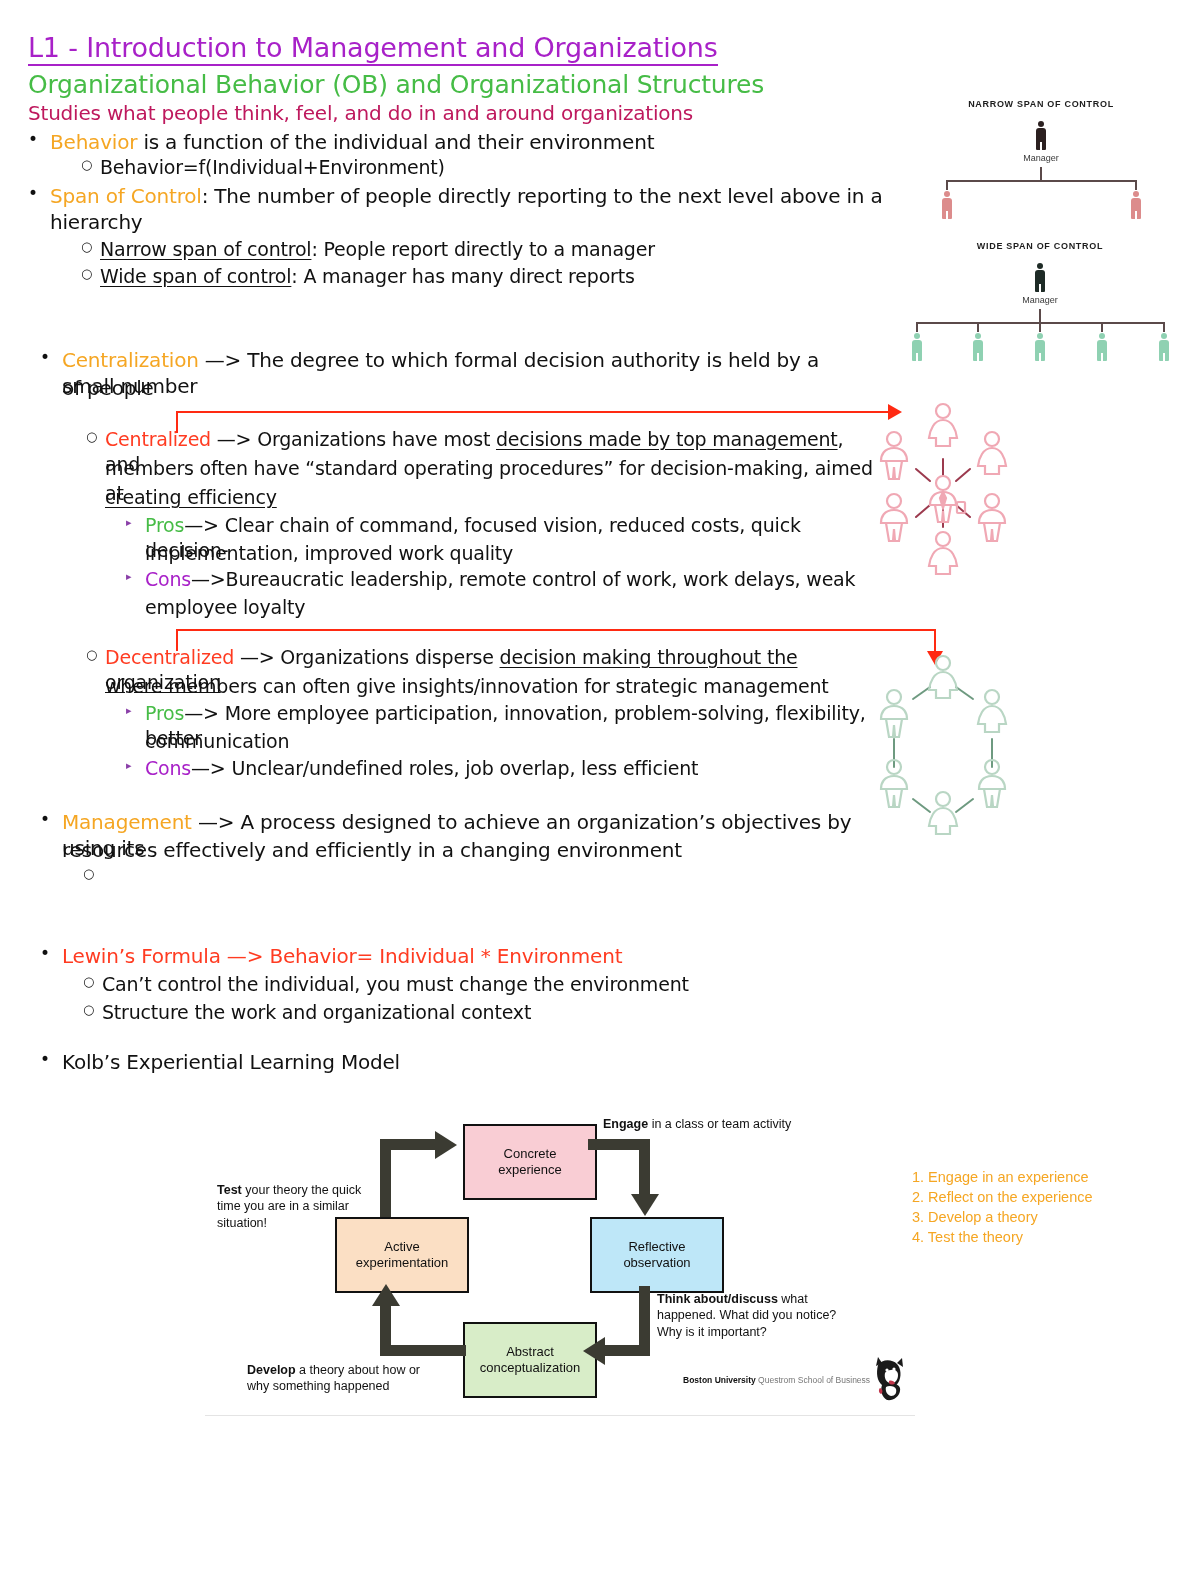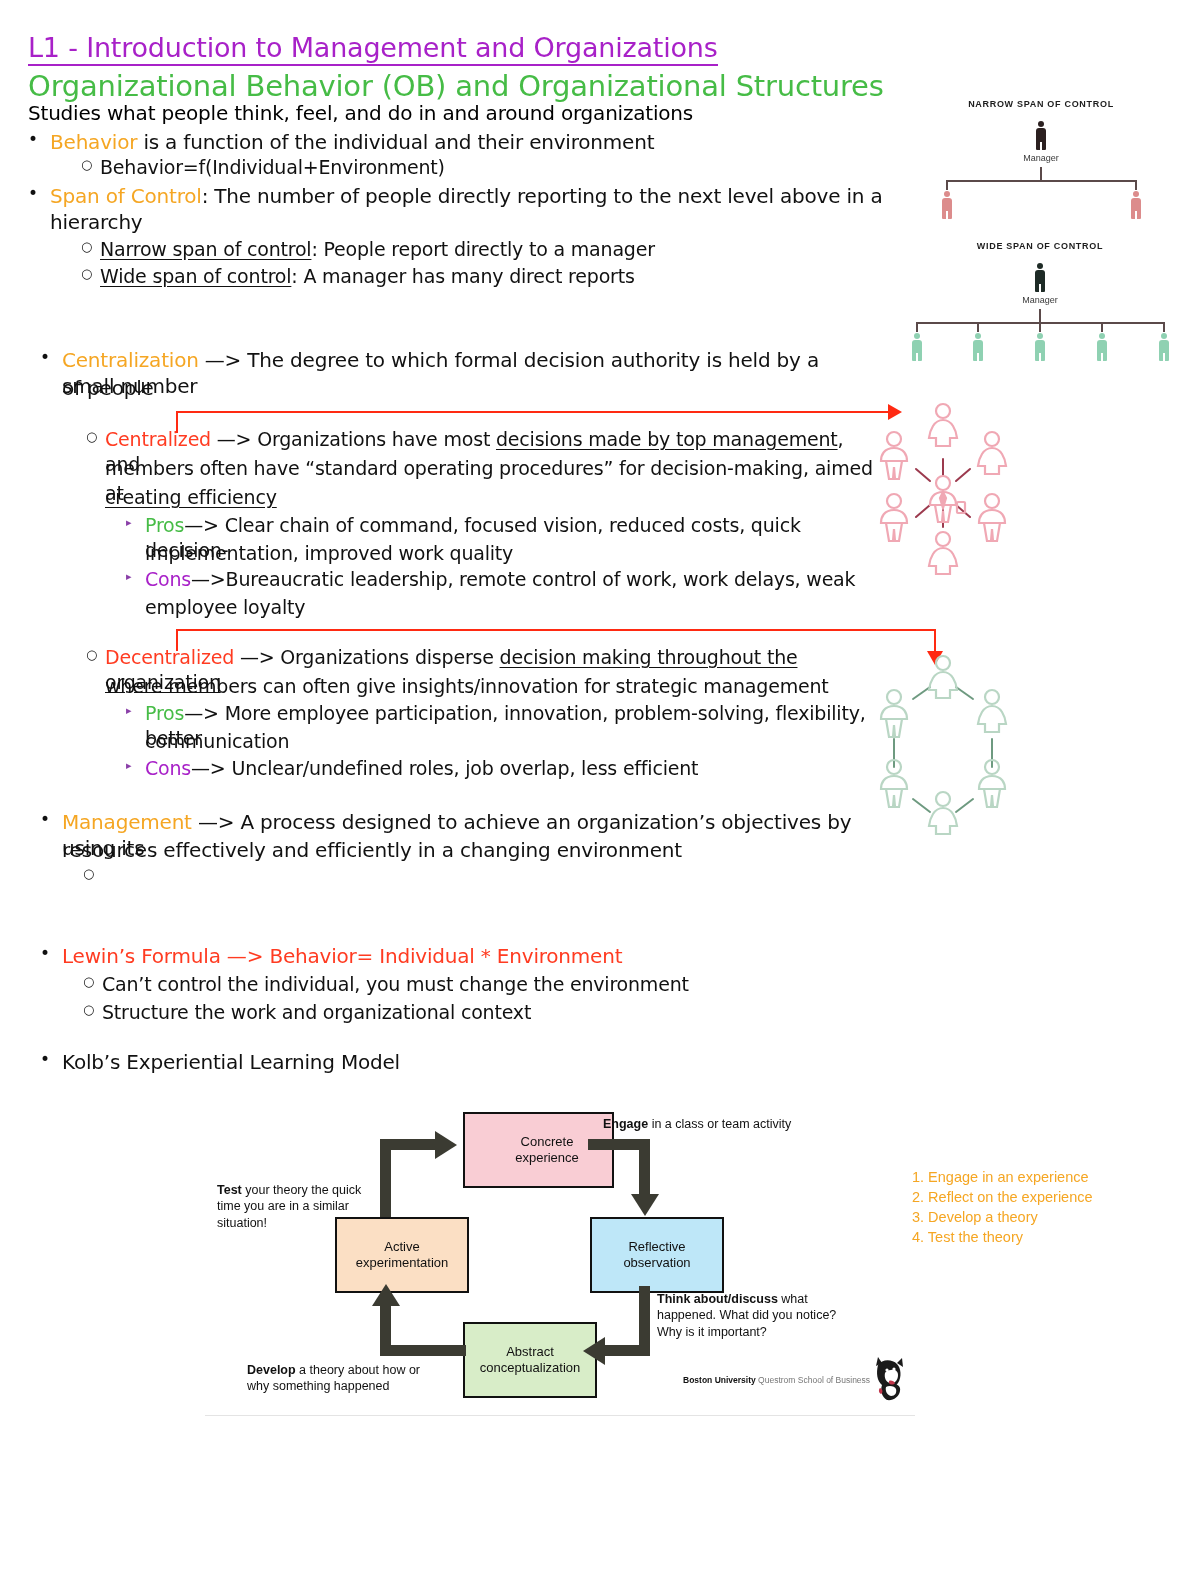--- a/index.html
+++ b/index.html
@@ -18,25 +18,25 @@
   }
   .title{
     position:absolute;left:28px;top:24px;
     font-size:27px;color:#A821C8;
     border-bottom:2px solid #A821C8;
     padding-bottom:1px;line-height:1.1;
     white-space:nowrap;
   }
   .subtitle{
     position:absolute;left:28px;top:62px;
-    font-size:29px;color:#46BC46;line-height:1.1;white-space:nowrap;
+    font-size:25px;color:#46BC46;line-height:1.1;white-space:nowrap;
   }
   .lead{
     position:absolute;left:28px;top:93px;
-    font-size:20px;color:#000000;line-height:1.15;white-space:nowrap;
+    font-size:20px;color:#be185d;line-height:1.15;white-space:nowrap;
   }
 
   .l1{position:absolute;font-size:20px;color:#111;line-height:1.32;}
   .l1 .bul{position:absolute;left:-22px;top:-1px;font-size:17px;color:#111;}
   .l2{position:absolute;font-size:19px;color:#111;line-height:1.32;}
   .l2 .cir{position:absolute;left:-19px;top:1px;font-size:13px;color:#111;}
   .l3{position:absolute;font-size:19px;color:#111;line-height:1.34;}
   .l3 .tri{position:absolute;left:-19px;top:3px;font-size:11px;color:#8A3FA8;}
 
   .kw-orange{color:#F5A623;}
@@ -365,21 +365,21 @@
         <path d="M124 57 c-9 0 -13 10 -14 18 h7 v8 h14 v-8 h7 c-1 -8 -5 -18 -14 -18 z"></path>
 
         <circle cx="124" cy="118" r="7"></circle>
         <path d="M124 127 c-10 0 -13 7 -13 13 h26 c0 -6 -3 -13 -13 -13 z M116 140 h16 l-3 18 h-4 l-1 -12 -1 12 h-4 z"></path>
       </g>
     </svg>
   </div>
 
   <div class="kolb">
 
-    <div class="kbox pink" style="left:258px;top:18px;width:130px;height:72px;padding-left:17px;">
+    <div class="kbox pink" style="left:258px;top:30px;width:130px;height:72px;">
       <span style="white-space:pre-line;">Concrete
 experience</span>
     </div>
     <div class="kbox green" style="left:258px;top:228px;width:130px;height:72px;">
       <span style="white-space:pre-line;">Abstract
 conceptualization</span>
     </div>
     <div class="kbox blue" style="left:385px;top:123px;width:130px;height:72px;">
       <span style="white-space:pre-line;">Reflective
 observation</span>

